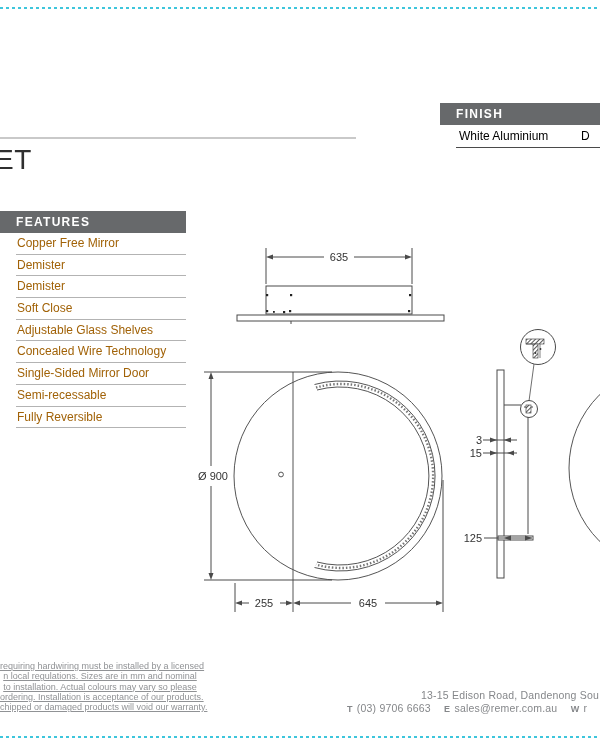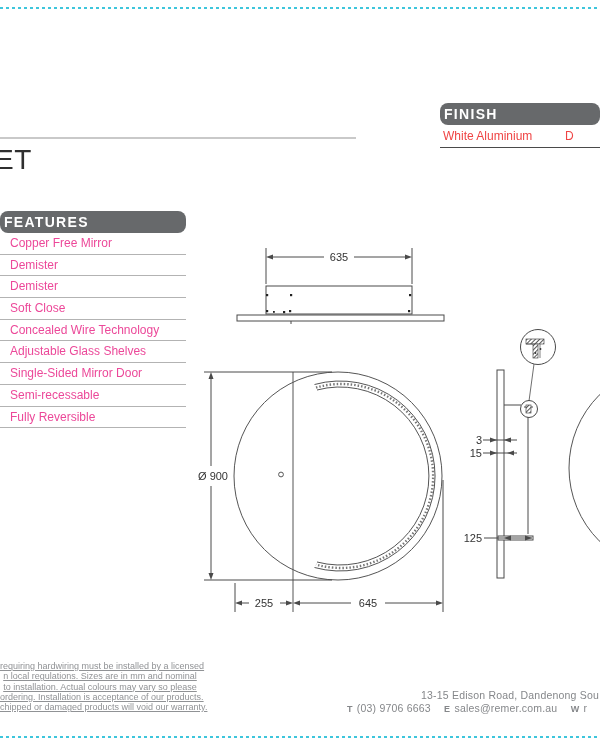--- a/index.html
+++ b/index.html
@@ -17,35 +17,35 @@
   
   .title-underline { position:absolute; left:0; top:137px; width:356px; height:2px; background:#c9c9c9; }
   .page-title {
     position:absolute; left:-5px; top:144px; font-size:28px; font-weight:500;
     color:#2f2f2f; letter-spacing:0.5px;
   }
 
   
   .finish { position:absolute; left:440px; top:103px; width:160px; }
   .table-header {
-    height:22px; background:#67696b; color:#fff; font-size:14px; font-weight:bold;
-    letter-spacing:1.3px; line-height:22px; padding-left:4px;border-radius:8px;
+    height:22px; background:#67696b; color:#fff; font-size:12px; font-weight:bold;
+    letter-spacing:1.3px; line-height:22px; padding-left:16px;
   }
   .finish-row {
-    position:relative; height:22px; line-height:22px; font-size:12px; color:#ef4444;
-    border-bottom:1.5px solid #4a4a4a; white-space:nowrap;
+    position:relative; height:22px; line-height:22px; font-size:12px; color:#000000;
+    border-bottom:1.5px solid #4a4a4a; white-space:nowrap;margin-left:16px;
   }
   .finish-row .primary { padding-left:3px; }
   .finish-row .cutoff { position:absolute; left:125px; top:0; }
 
   
   .features { position:absolute; left:0; top:211px; width:186px; }
   .feature-row {
-    height:20.7px; line-height:20.7px; font-size:12px; color:#ec4899;
-    border-bottom:1px solid #b3b3b3; padding-left:10px; white-space:nowrap;
+    height:20.7px; line-height:20.7px; font-size:12px; color:#a16207;
+    border-bottom:1px solid #b3b3b3; padding-left:1px; white-space:nowrap;margin-left:16px;
   }
 
   
   .drawing-svg { position:absolute; left:0; top:0; }
   .dim-text { font-family:"Liberation Sans", sans-serif; font-size:11px; fill:#333; }
 
   
   .disclaimer {
     position:absolute; left:0; top:661px; width:200px; text-align:center;
     font-size:9px; line-height:10.3px; color:#909295;
@@ -87,23 +87,23 @@
         <div class="feature-row">Copper Free Mirror</div>
 
 
         <div class="feature-row">Demister</div>
 
 
         <div class="feature-row">Demister</div>
 
         <div class="feature-row">Soft Close</div>
 
+        <div class="feature-row">Adjustable Glass Shelves</div>
+
         <div class="feature-row">Concealed Wire Technology</div>
-
-        <div class="feature-row">Adjustable Glass Shelves</div>
 
         <div class="feature-row">Single-Sided Mirror Door</div>
 
         <div class="feature-row">Semi-recessable</div>
 
         <div class="feature-row">Fully Reversible</div>
       </div>
   </div>
 
   <svg class="drawing-svg" width="600" height="750" viewBox="0 0 600 750">

